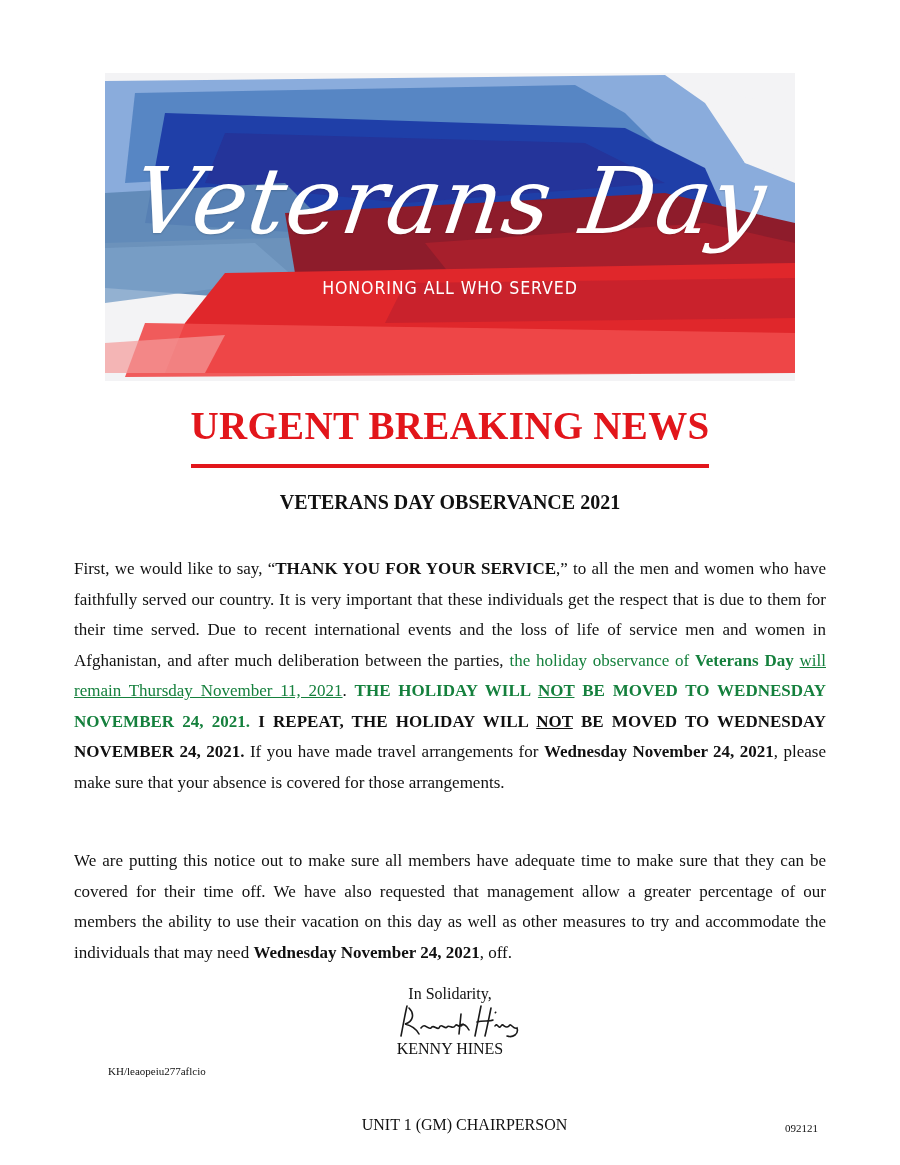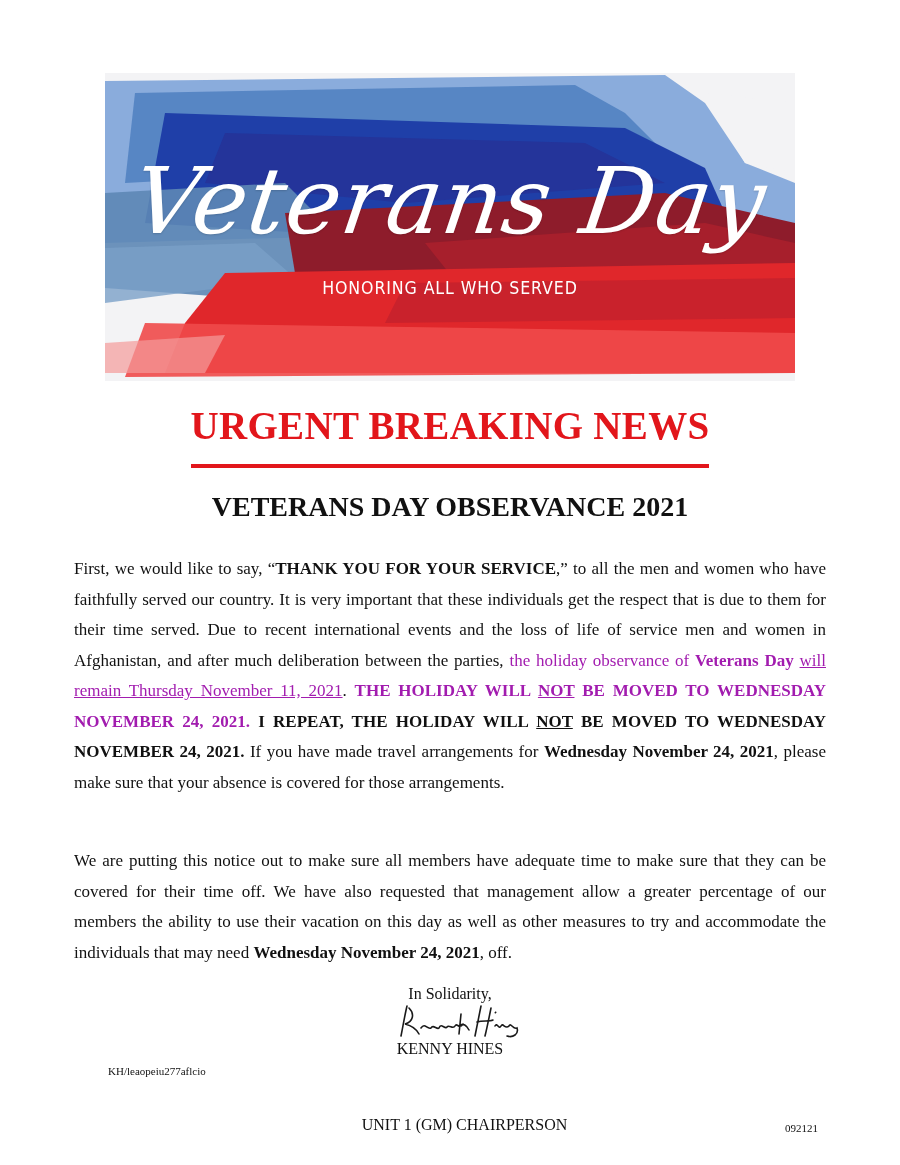--- a/index.html
+++ b/index.html
@@ -68,35 +68,35 @@
       letter-spacing: 0.3px;
     }
     .subhead {
       position: absolute;
       left: 0;
       right: 0;
       top: 491px;
       text-align: center;
       font-family: "Liberation Serif", serif;
       font-weight: bold;
-      font-size: 28px;
+      font-size: 20px;
       color: #111111;
     }
     .para {
       position: absolute;
       left: 74px;
       width: 752px;
       font-size: 17px;
       line-height: 30.5px;
       text-align: justify;
       color: #111111;
     }
     .p1 { top: 554px; }
     .p2 { top: 846px; }
-    .red { color: #a21caf; }
+    .red { color: #15803d; }
     .b { font-weight: bold; }
     .u { text-decoration: underline; }
     .closing {
       position: absolute;
       left: 0;
       right: 0;
       top: 984px;
       text-align: center;
       font-size: 16px;
       line-height: 20px;

